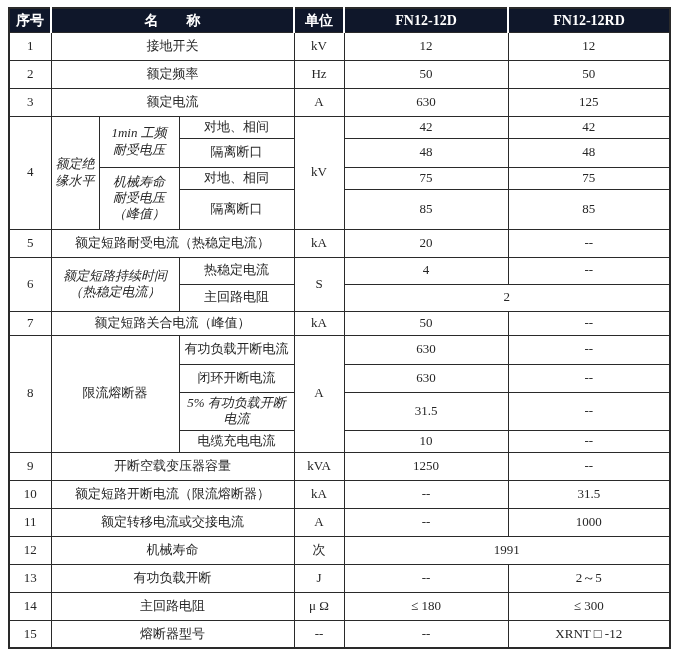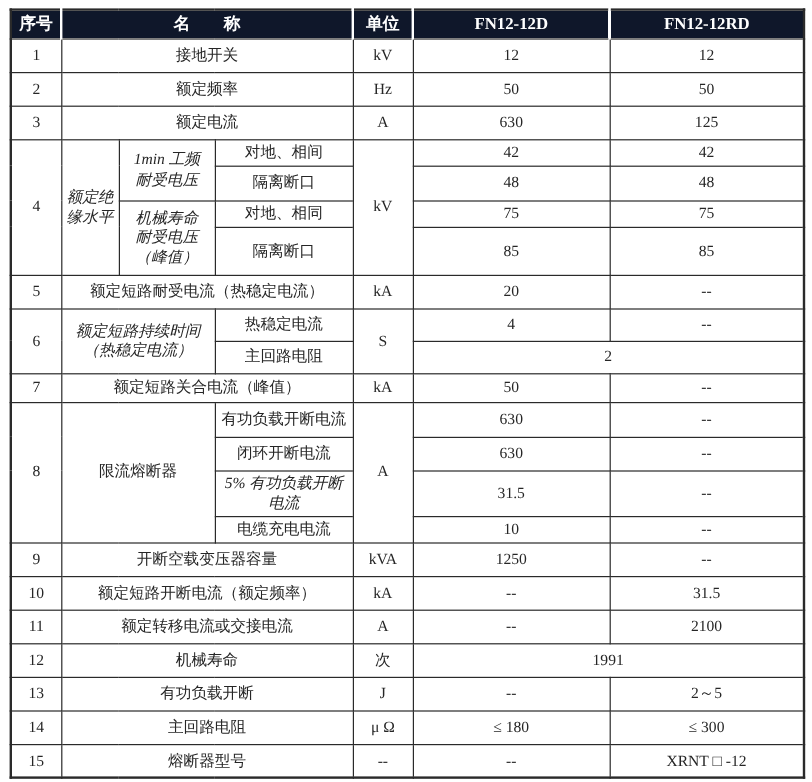--- a/index.html
+++ b/index.html
@@ -179,32 +179,32 @@
   <tr class="h28">
     <td>9</td>
     <td colspan="3">开断空载变压器容量</td>
     <td>kVA</td>
     <td>1250</td>
     <td>--</td>
   </tr>
 
   <tr class="h28">
     <td>10</td>
-    <td colspan="3">额定短路开断电流（额定频率）</td>
+    <td colspan="3">额定短路开断电流（限流熔断器）</td>
     <td>kA</td>
     <td>--</td>
     <td>31.5</td>
   </tr>
 
   <tr class="h28">
     <td>11</td>
     <td colspan="3">额定转移电流或交接电流</td>
     <td>A</td>
     <td>--</td>
-    <td>2100</td>
+    <td>1000</td>
   </tr>
 
   <tr class="h28">
     <td>12</td>
     <td colspan="3">机械寿命</td>
     <td>次</td>
     <td colspan="2">1991</td>
   </tr>
 
   <tr class="h28">

